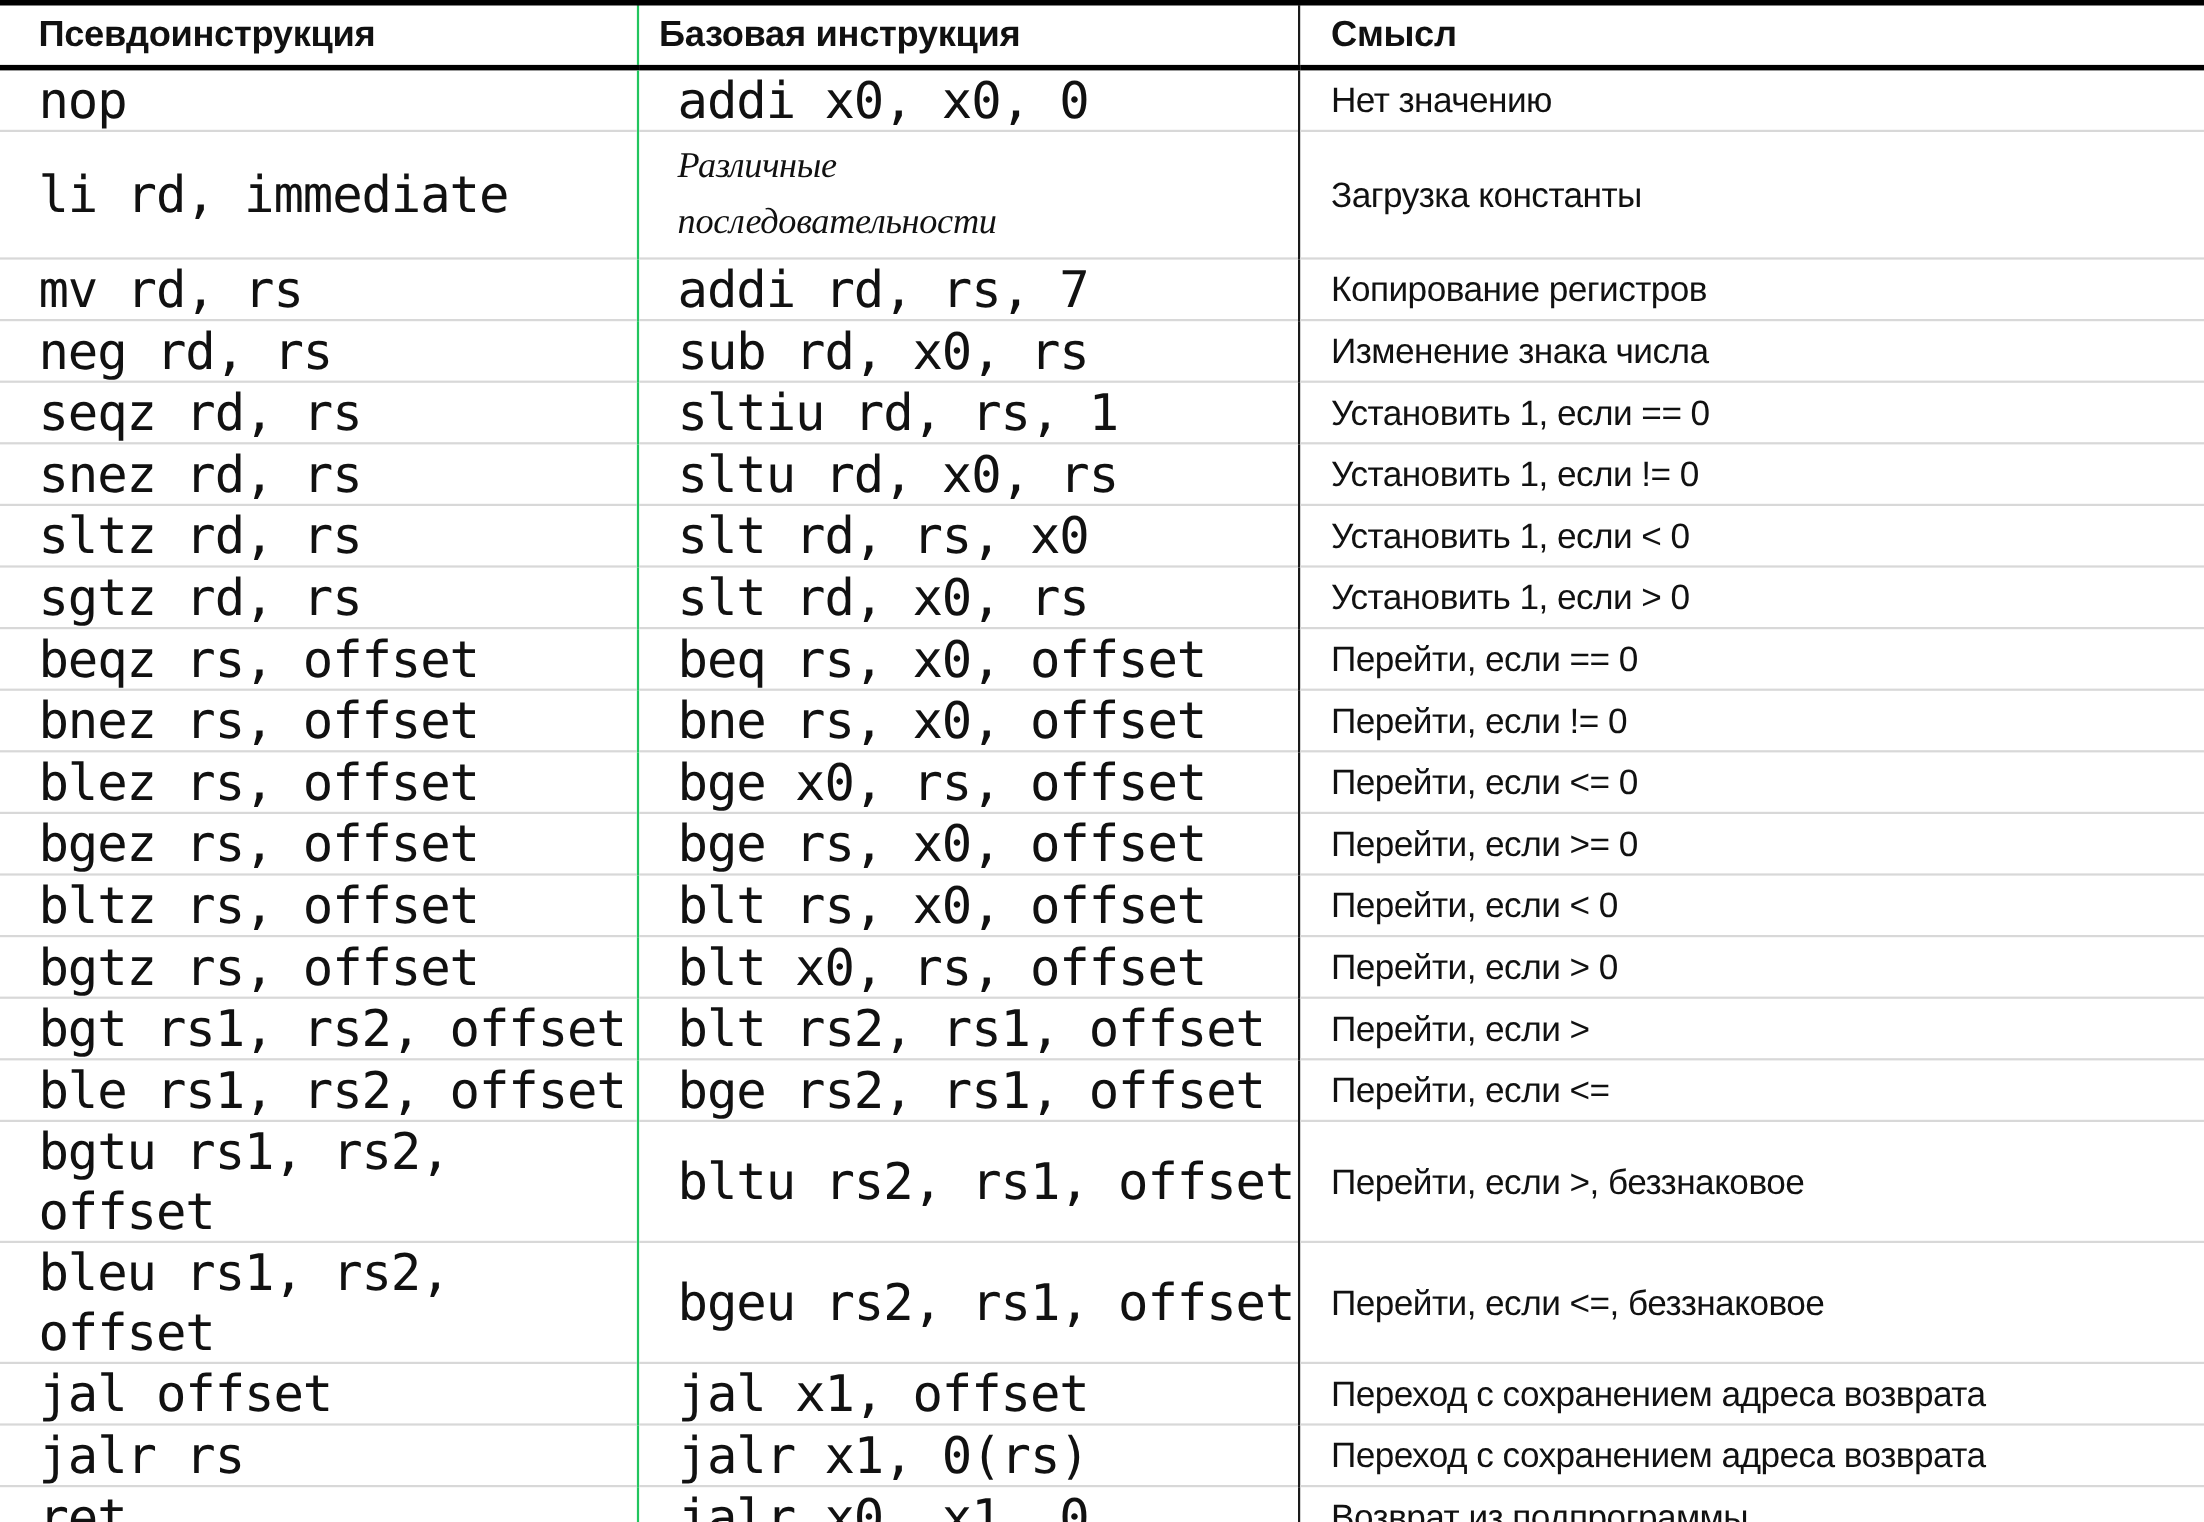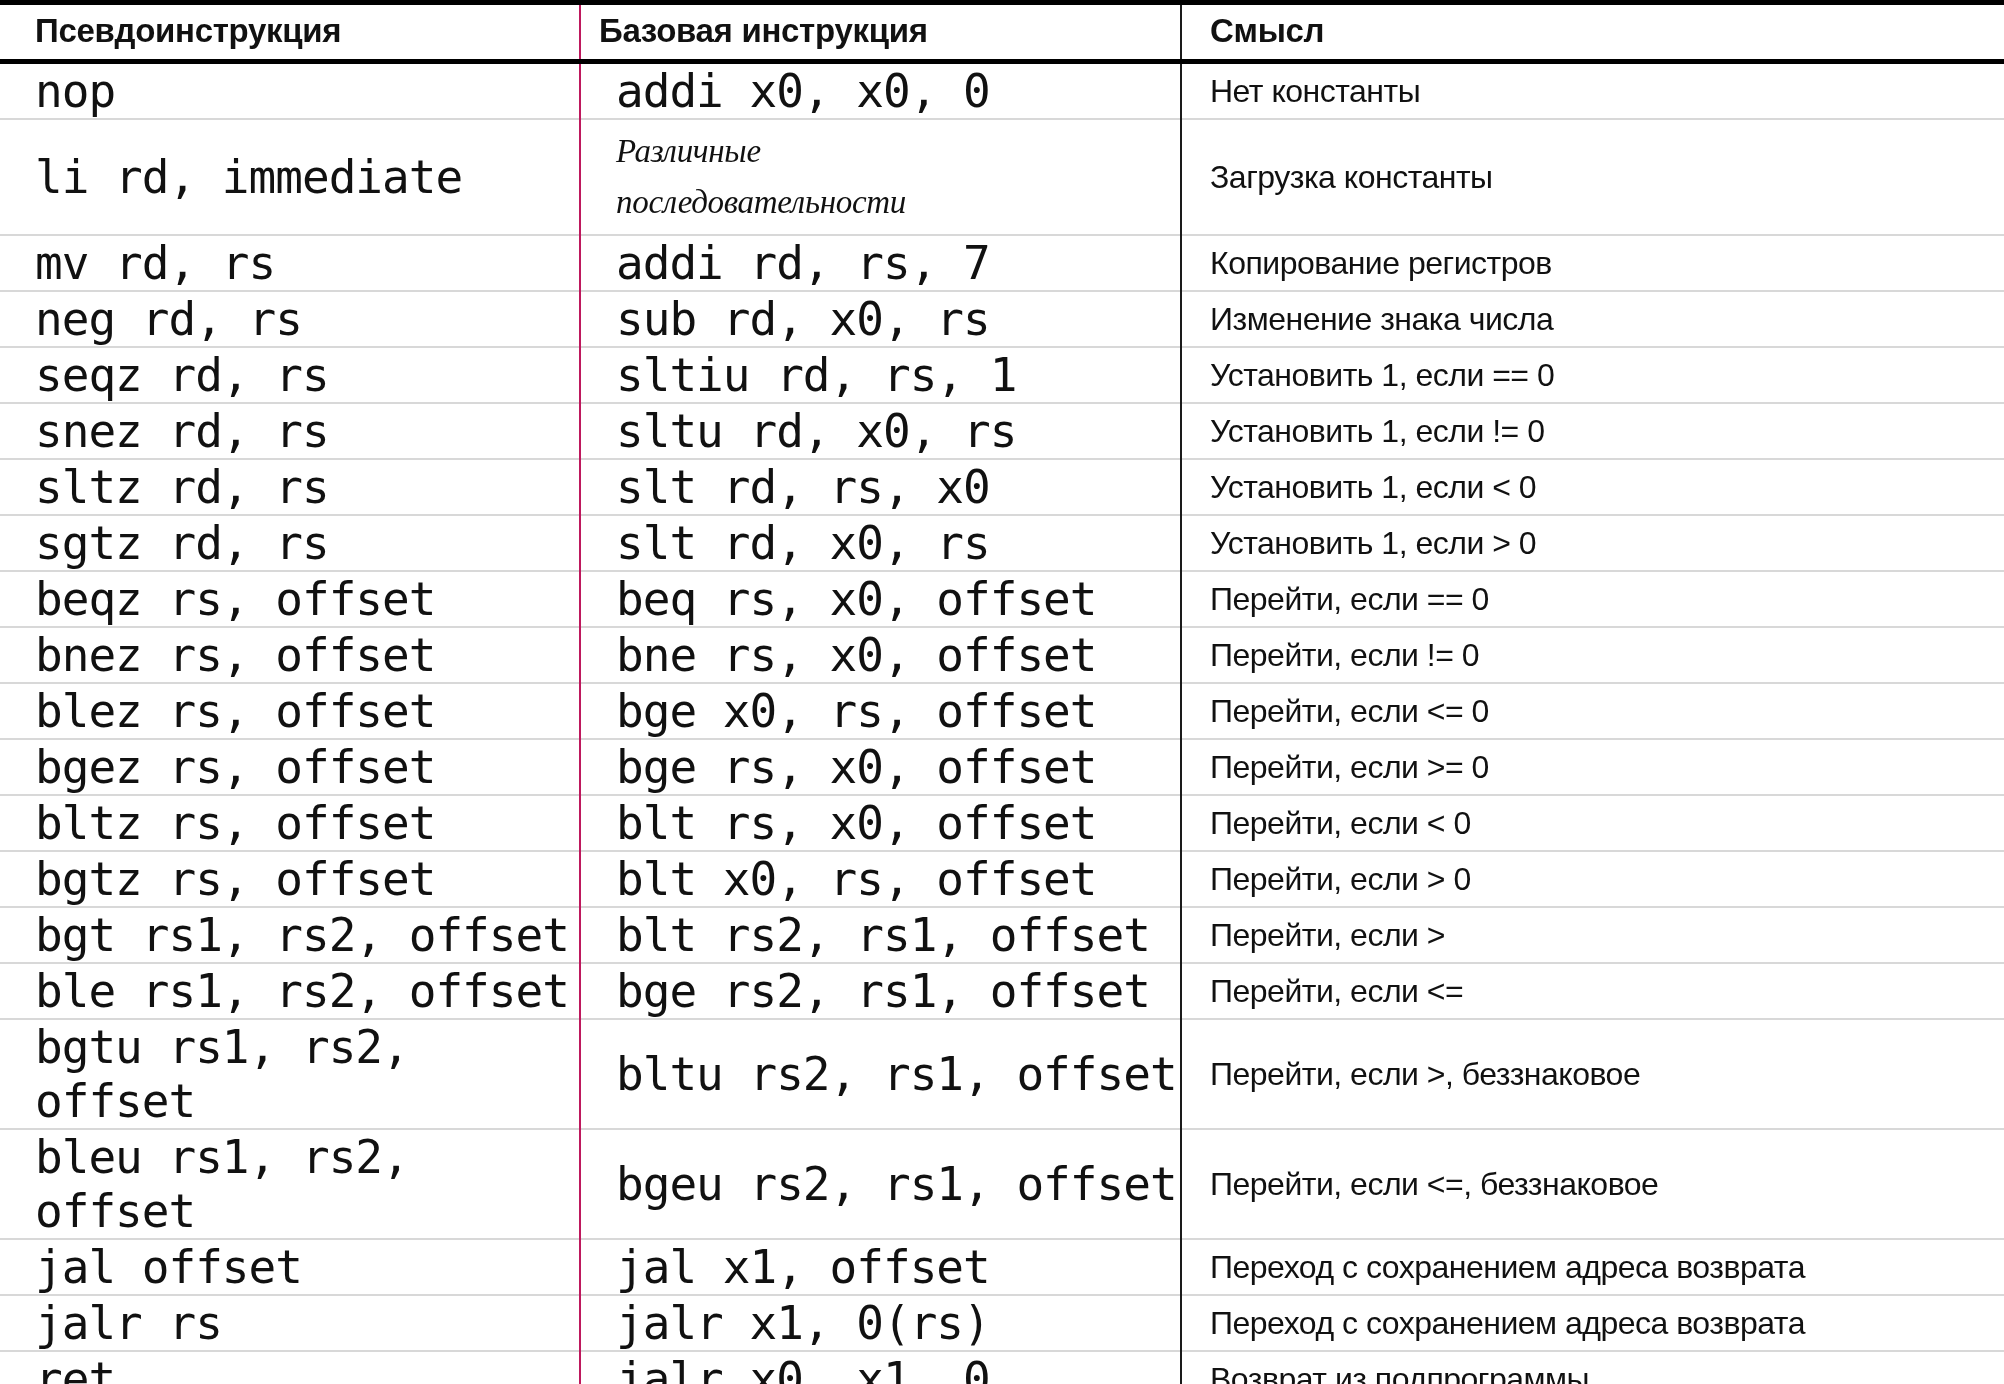--- a/index.html
+++ b/index.html
@@ -37,21 +37,21 @@
 
   td {
     vertical-align: middle;
     height: 52px;
     padding: 0 0 0 35px;
     color: #111111;
   }
   tbody tr + tr td {
     border-top: 2px solid #d8d8d8;
   }
-  .c1, .h-pseudo { border-right: 2px solid #be185d; }
+  .c1, .h-pseudo { border-right: 2px solid #22c55e; }
   .c2, .h-base   { border-right: 2px solid #1a1a1a; }
 
   td.c2 { }
   td.c3 { padding-left: 28px; }
 
   .mono {
     font-family: "DejaVu Sans Mono", "Liberation Mono", monospace;
     font-size: 46px;
     letter-spacing: -1px;
   }
@@ -84,21 +84,21 @@
     <tr>
       <th class="h-pseudo">Псевдоинструкция</th>
       <th class="h-base">Базовая инструкция</th>
       <th class="h-meaning">Смысл</th>
     </tr>
   </thead>
   <tbody>
       <tr>
         <td class="c1 mono">nop</td>
         <td class="c2 mono">addi x0, x0, 0</td>
-        <td class="c3 meaning">Нет константы</td>
+        <td class="c3 meaning">Нет значению</td>
       </tr>
       <tr>
         <td class="c1 mono">li rd, immediate</td>
         <td class="c2 italic-base">Различные
 последовательности</td>
         <td class="c3 meaning">Загрузка константы</td>
       </tr>
       <tr>
         <td class="c1 mono">mv rd, rs</td>
         <td class="c2 mono">addi rd, rs, 7</td>

